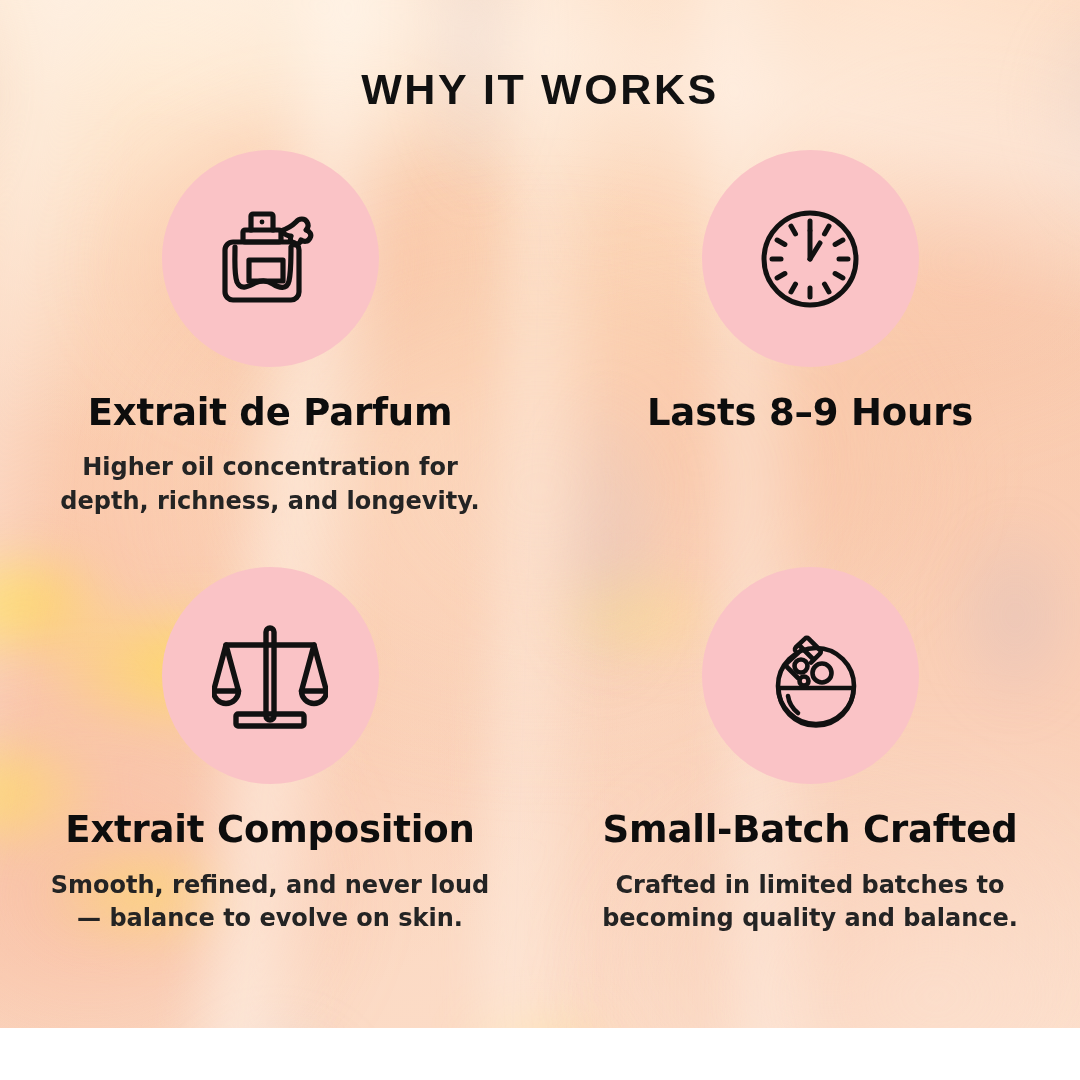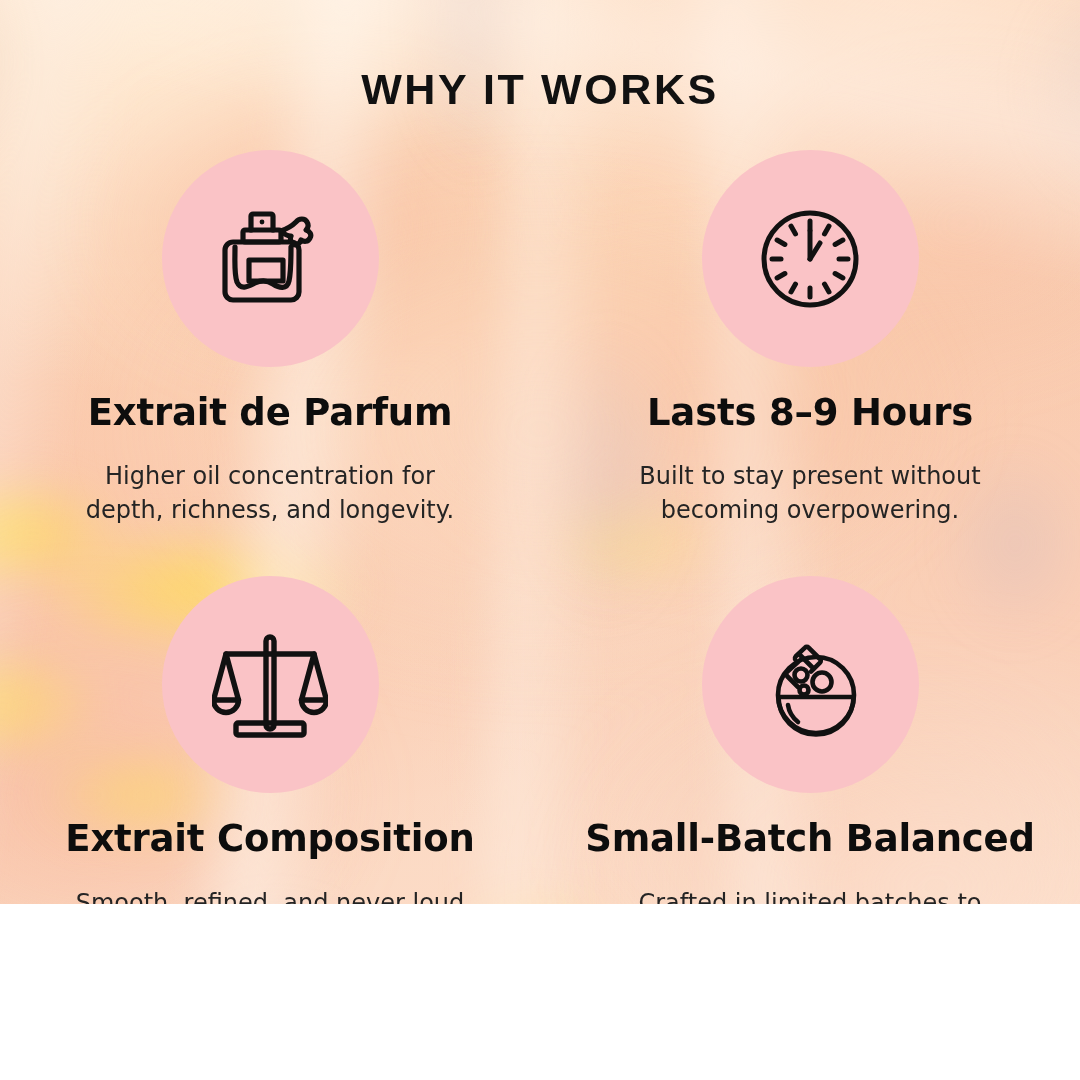--- a/index.html
+++ b/index.html
@@ -9,21 +9,21 @@
   body {
     width: 1080px;
     height: 1080px;
     overflow: hidden;
     font-family: "DejaVu Sans", sans-serif;
   }
 
   #poster {
     position: relative;
     width: 1080px;
-    height: 904px;
+    height: 1028px;
     overflow: hidden;
     background-color: #3b82f6;
     isolation: isolate;
   }
 
   
   .bg-layer {
     position: absolute;
     inset: -120px;
     pointer-events: none;
@@ -152,24 +152,24 @@
     font-size: 37px;
     font-weight: bold;
     color: #0d0d0d;
     line-height: 1.06;
     text-align: center;
     letter-spacing: -0.2px;
     white-space: nowrap;
   }
 
   .cell-desc {
-    margin-top: 28px;
+    margin-top: 19px;
     font-family: "DejaVu Sans", sans-serif;
     font-size: 24px;
-    font-weight: normal;
+    font-weight: bold;
     color: #242424;
     line-height: 1.4;
     text-align: center;
     max-width: 470px;
     white-space: pre-line;
   }
 </style>
 </head>
 <body>
 
@@ -225,22 +225,20 @@
                 <path d="M19.1 71 L26.9 66.5"></path>
                 <path d="M14 52 H23"></path>
                 <path d="M19.1 33 L26.9 37.5"></path>
                 <path d="M33 19.1 L37.5 26.9"></path>
                 <path d="M52 24 V52"></path>
                 <path d="M52 52 L62 36"></path>
               </svg>
             </span>
           </div>
           <div class="cell-title">Lasts 8–9 Hours</div>
-          <div class="cell-desc">Built to stay present without
-becoming overpowering.</div>
         </div>
 
       </div>
 
       <div class="row row-2">
 
         <div class="cell">
           <div class="icon-badge">
             <span>
               <svg width="116" height="116" viewBox="0 0 116 116" fill="none" stroke="#111111" stroke-width="5.4" stroke-linecap="round" stroke-linejoin="round">
@@ -249,41 +247,41 @@
                 <rect x="24" y="96" width="68" height="12" rx="2"></rect>
                 <path d="M14 27 L1.5 73 H26.5 Z"></path>
                 <path d="M1.5 73 a12.5 12.5 0 0 0 25 0"></path>
                 <path d="M102 27 L89.5 73 H114.5 Z"></path>
                 <path d="M89.5 73 a12.5 12.5 0 0 0 25 0"></path>
               </svg>
             </span>
           </div>
           <div class="cell-title">Extrait Composition</div>
           <div class="cell-desc">Smooth, refined, and never loud
-— designed to evolve on skin.</div>
+— balance to evolve on skin.</div>
         </div>
 
         <div class="cell">
           <div class="icon-badge">
             <span>
               <svg width="112" height="112" viewBox="0 0 112 112" fill="none" stroke="#111111" stroke-width="4.6" stroke-linecap="round" stroke-linejoin="round">
                 <circle cx="62" cy="66" r="38"></circle>
                 <path d="M44 33 L33 43 a3 3 0 0 0 0 4 L44 58"></path>
                 <path d="M41 30 a2.5 2.5 0 0 1 0.6-2.5 L51 18.6 a2.5 2.5 0 0 1 3.6 0 L66 30 a2.5 2.5 0 0 1 0 3.6 L57 42.6"></path>
                 <path d="M45.5 25.5 L59.5 39.5"></path>
                 <path d="M24.5 68 H99.5"></path>
                 <path d="M24.5 68 a37.5 37.5 0 0 0 75 0"></path>
                 <path d="M34 76 c1 7 5 13 10 17"></path>
                 <circle cx="47" cy="46" r="6.5"></circle>
                 <circle cx="68" cy="53" r="9.5"></circle>
                 <circle cx="50" cy="61" r="4.5"></circle>
               </svg>
             </span>
           </div>
-          <div class="cell-title">Small-Batch Balanced</div>
+          <div class="cell-title">Small-Batch Crafted</div>
           <div class="cell-desc">Crafted in limited batches to
 becoming quality and balance.</div>
         </div>
 
       </div>
 
     </div>
   </div>
 </div>
 

